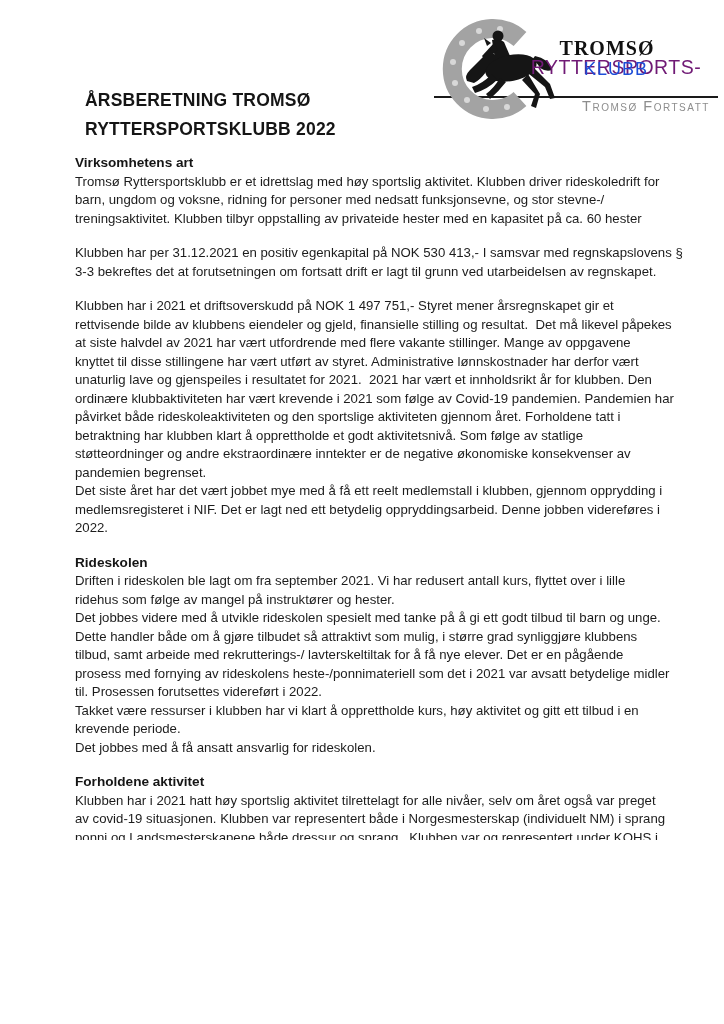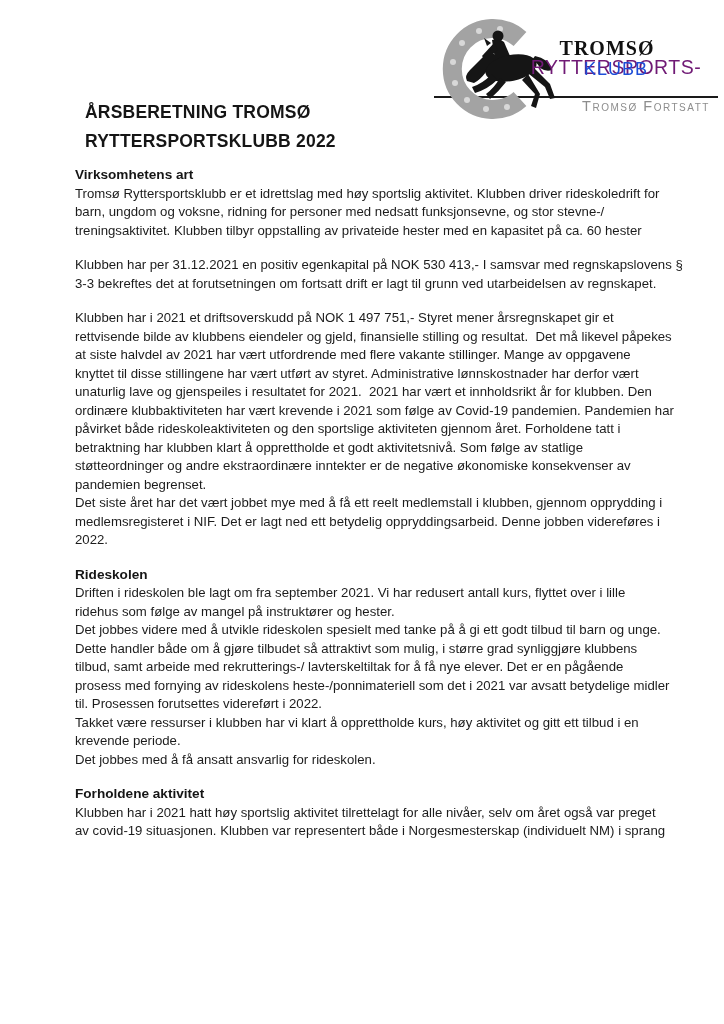--- a/index.html
+++ b/index.html
@@ -7,21 +7,20 @@
     position: relative;
     width: 724px;
     height: 840px;
     background: #ffffff;
     overflow: hidden;
     font-family: "Liberation Sans", sans-serif;
     color: #1c1c1c;
   }
   .content {
     padding: 86px 40px 0 75px;
-    margin-top: 12px;
   }
   h1.doc-title {
     margin: 0 0 10px 10px;
     font-size: 17.5px;
     font-weight: bold;
     line-height: 29px;
     letter-spacing: 0.2px;
     white-space: pre;
     color: #151515;
   }

